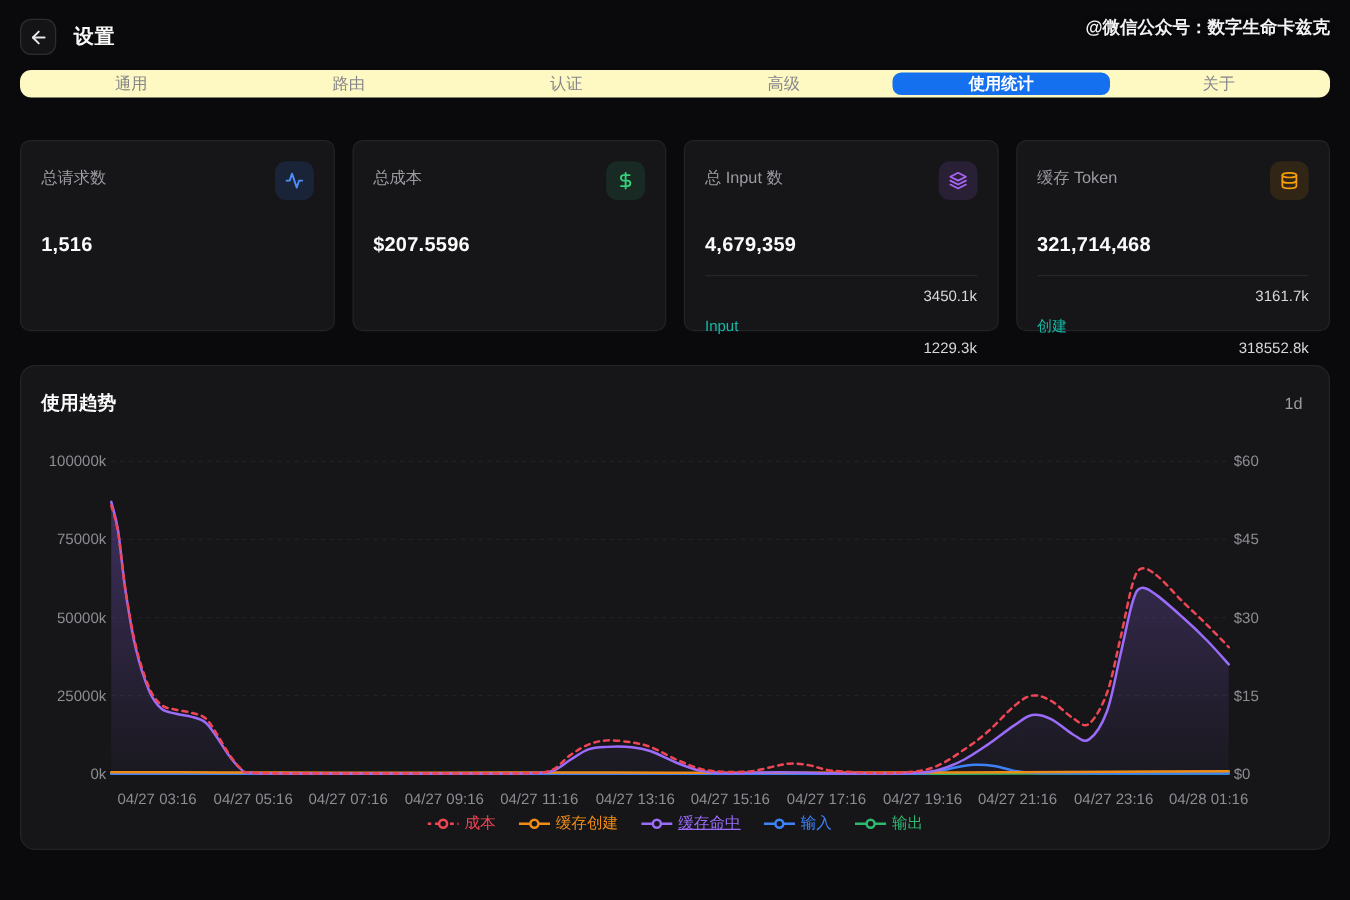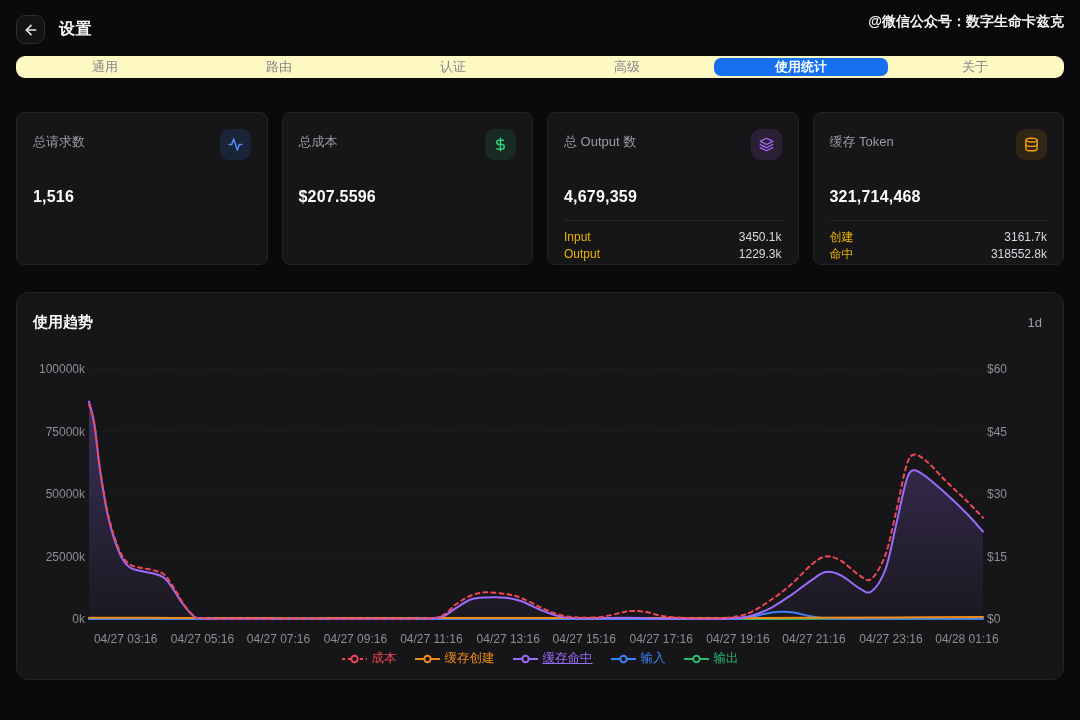--- a/index.html
+++ b/index.html
@@ -23,21 +23,21 @@
 
   
   .cards { display:grid; grid-template-columns:repeat(4,1fr); gap:14px; margin:34px 16px 0 16px; }
   .card { position:relative; height:153px; background:#161619; border:1px solid #232328; border-radius:8px; padding:16px; }
   .card-top { display:flex; justify-content:space-between; align-items:flex-start; }
   .card-label { font-size:13px; color:#9b9ba1; padding-top:4px; }
   .card-icon { width:31px; height:31px; border-radius:9px; display:flex; align-items:center; justify-content:center; }
   .card-value { font-size:16px; font-weight:700; letter-spacing:.2px; margin-top:28px; }
   .card-divider { height:1px; background:#26262b; margin:14px 0 8px 0; }
   .card-row { display:flex; justify-content:space-between; font-size:12px; line-height:17px; }
-  .card-row .k { color:#eab308; }
+  .card-row .k { color:#14b8a6;margin-top:24px; }
   .card-row .v { color:#d8d8dc; }
 
   
   .chart-card { position:relative; margin:27px 16px 0 16px; height:388px; background:#161619;
     border:1px solid #232328; border-radius:12px; }
   .chart-head { display:flex; justify-content:space-between; align-items:center; padding:20px 21px 0 16px;text-align:right; }
   .chart-title { font-size:15px; font-weight:700; }
   .chart-range { font-size:13px; color:#9b9ba1; cursor:pointer; }
   .chart-svg { position:absolute; left:0; top:0; pointer-events:none; }
   .legend { position:absolute; left:0; right:0; bottom:12px; display:flex; justify-content:center;
@@ -91,21 +91,21 @@
             <line x1="12" y1="2" x2="12" y2="22"></line>
               <path d="M17 5H9.5a3.5 3.5 0 0 0 0 7h5a3.5 3.5 0 0 1 0 7H6"></path>
             </svg>
         </div>
       </div>
       <div class="card-value">$207.5596</div>
     </div>
 
     <div class="card">
       <div class="card-top">
-        <div class="card-label">总 Output 数</div>
+        <div class="card-label">总 Input 数</div>
         <div class="card-icon" style="background:rgba(169,100,247,.13); color:#a964f7;">
           <svg width="15" height="15" viewBox="0 0 24 24" fill="none" stroke="currentColor" stroke-width="2.2" stroke-linecap="round" stroke-linejoin="round">
             <polygon points="12 2 2 7 12 12 22 7 12 2"></polygon>
             <polyline points="2 12 12 17 22 12"></polyline>
             <polyline points="2 17 12 22 22 17"></polyline>
             </svg>
         </div>
       </div>
       <div class="card-value">4,679,359</div>
       <div class="card-divider"></div>

